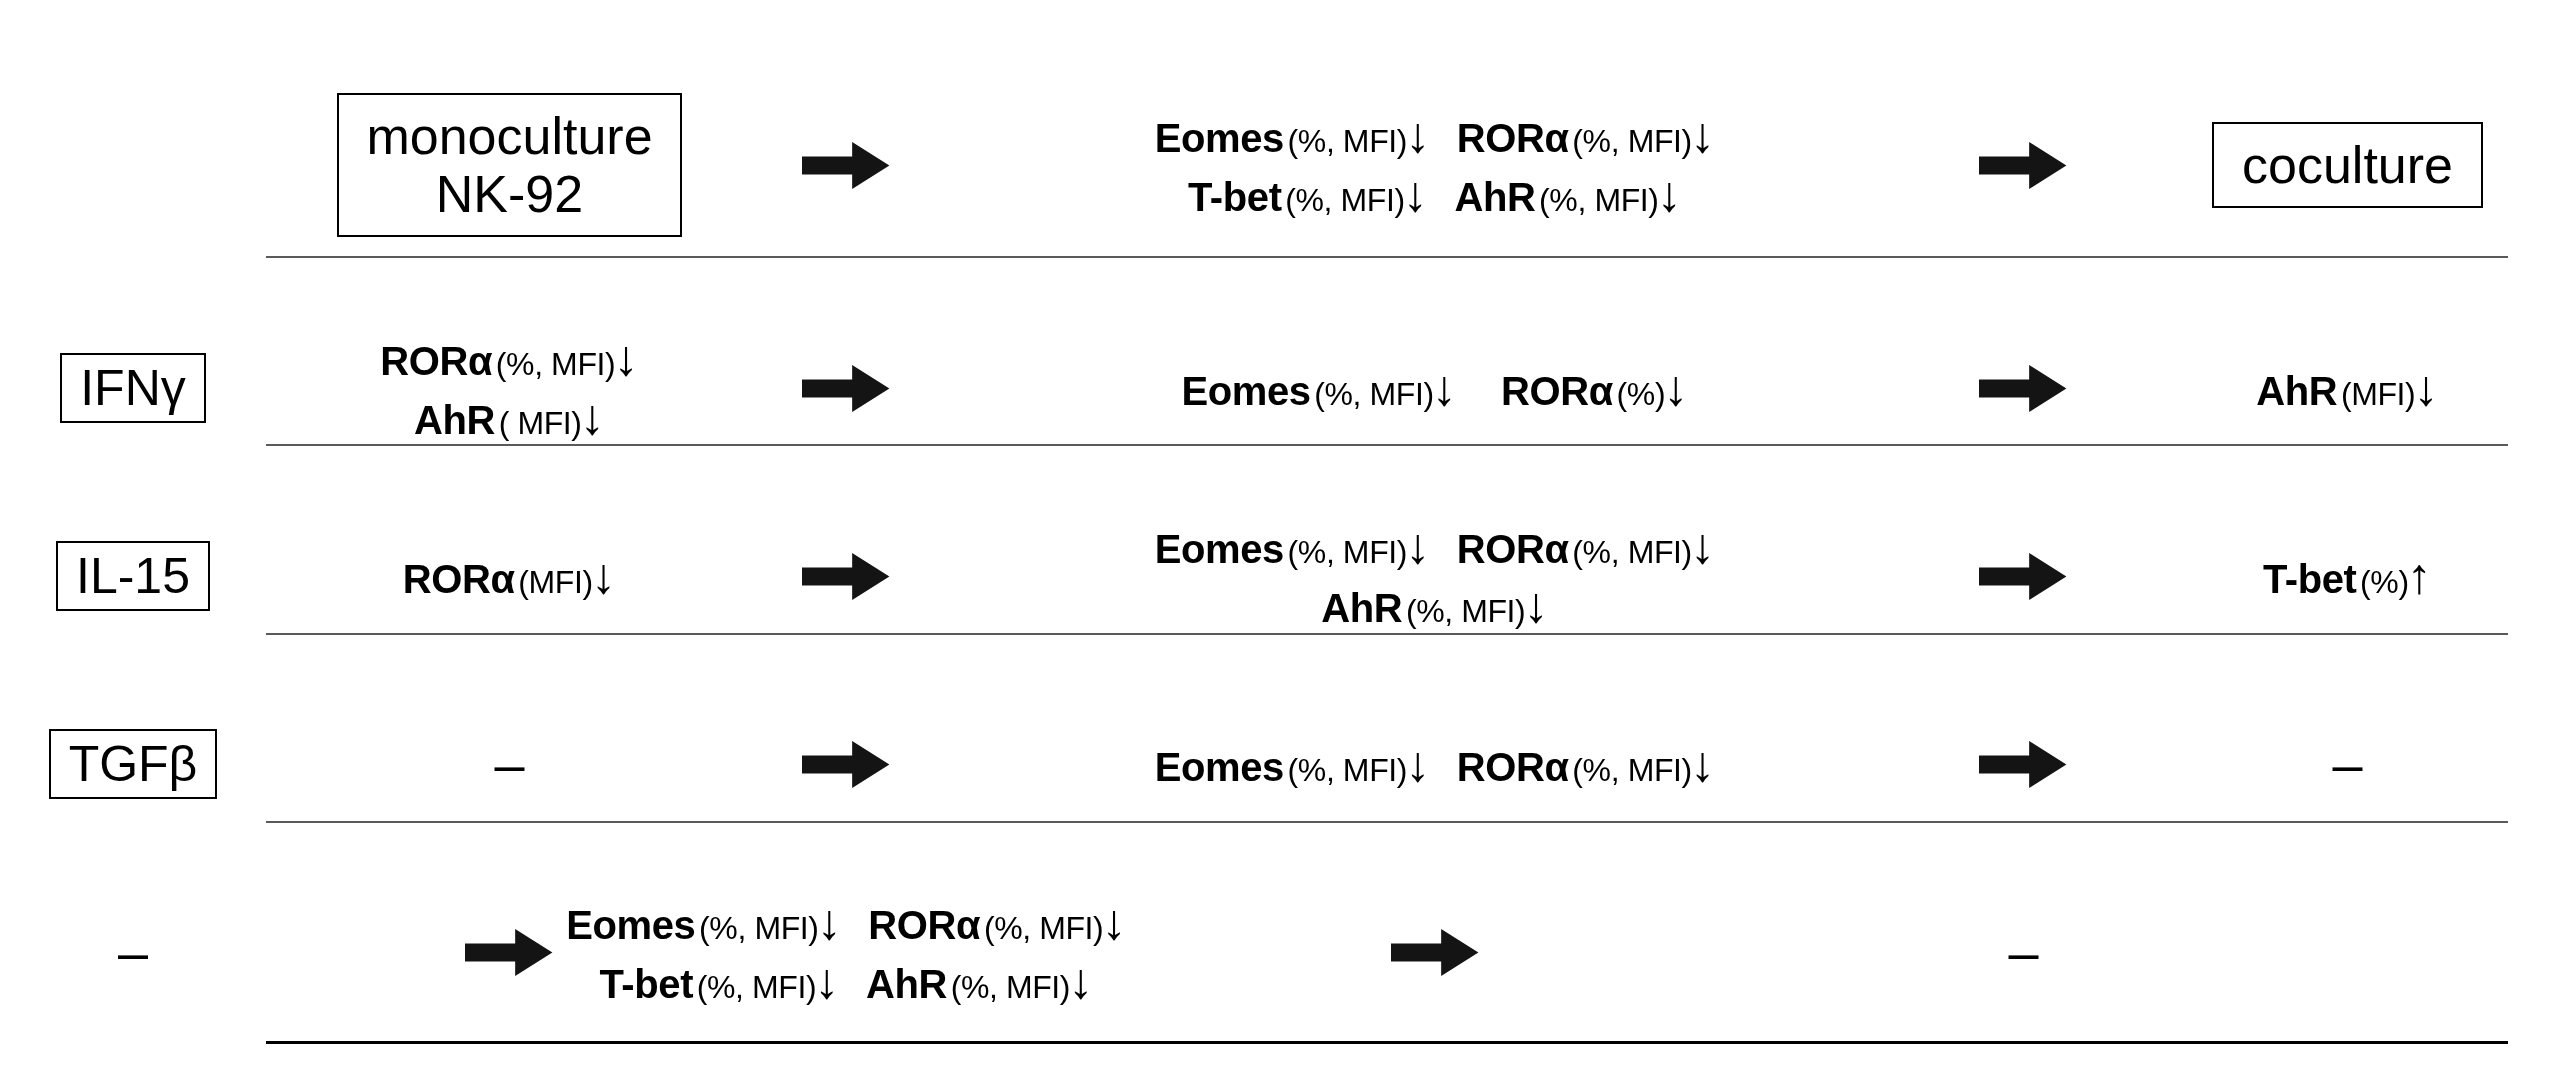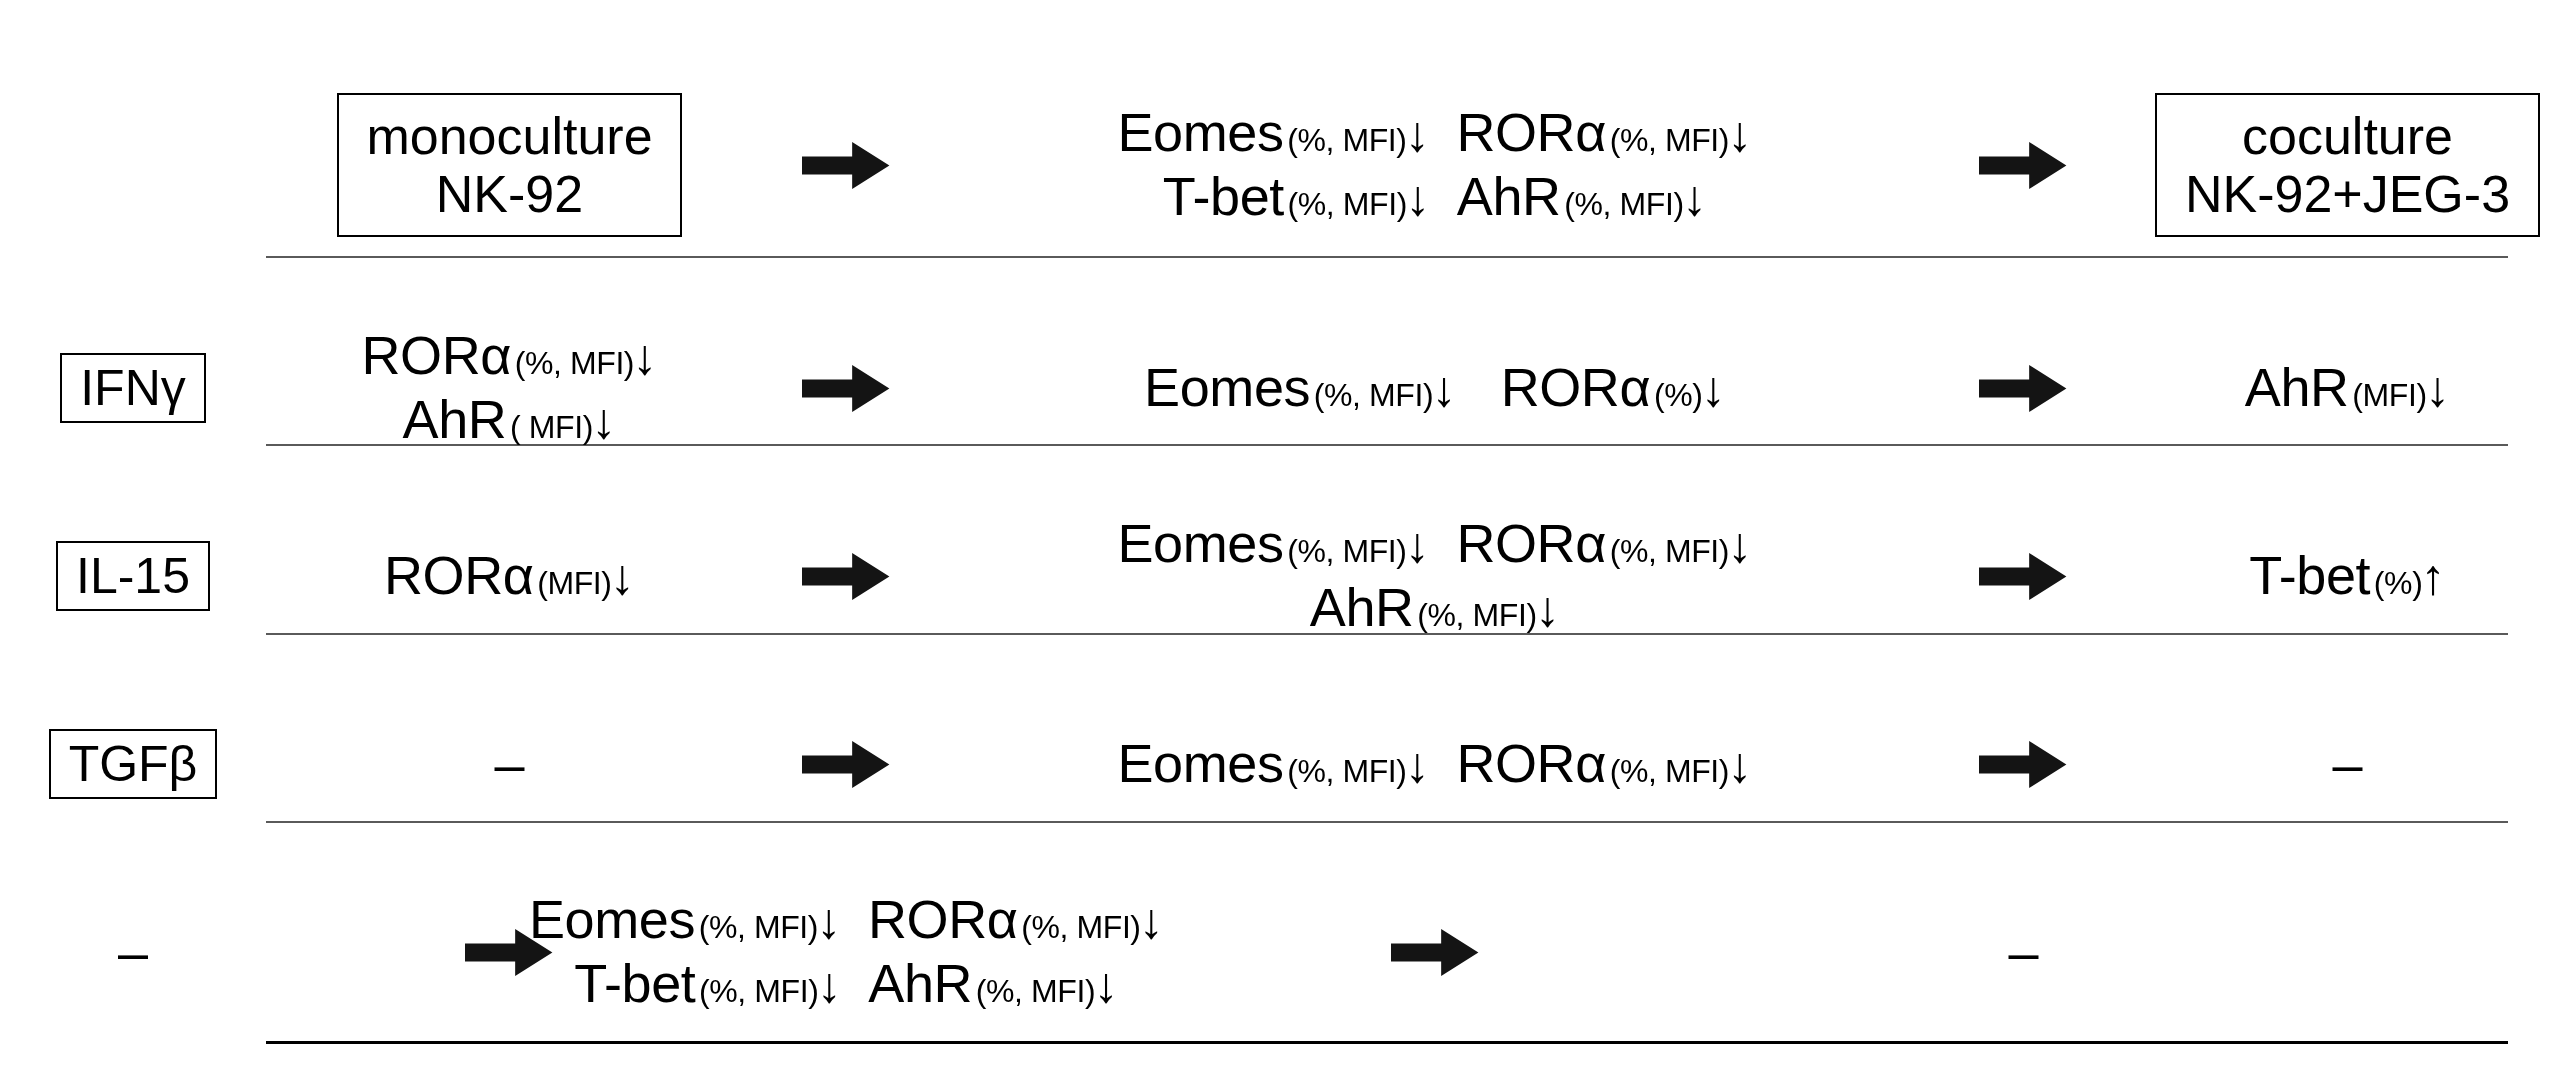--- a/index.html
+++ b/index.html
@@ -79,22 +79,23 @@
   }
   .marker {
     display: inline-block;
     white-space: nowrap;
     margin: 0 11.4px;
   }
   .marker:first-child { margin-left: 0; }
   .marker:last-child  { margin-right: 0; }
 
   .mname {
-    font-size: 54px;
+    font-size: 40px;
     letter-spacing: -0.4px;
+    font-weight: bold;
   }
   .mqual {
     font-size: 32px;
     letter-spacing: -0.4px;
   }
   .mdir {
     font-size: 50px;
     font-weight: 400;
     margin-left: -1.6px;
   }
@@ -162,21 +163,20 @@
 
     <div class="cell arrow-cell">
       <svg width="89" height="57" viewBox="0 0 110 70" aria-hidden="true">
         <path d="M0 24 H62 V6 L108 35 L62 64 V46 H0 Z" fill="#141414"></path>
       </svg>
     </div>
 
     <div class="cell">
       <div class="box header-box">
         <span class="box-line">coculture</span>
-        <span class="box-line">NK-92+JEG-3</span>
       </div>
     </div>
 
     <div class="cell">
       <div class="box cytokine-box">IFNγ</div>
     </div>
 
     <div class="cell">
       <div class="markers">
         <span class="mline">

